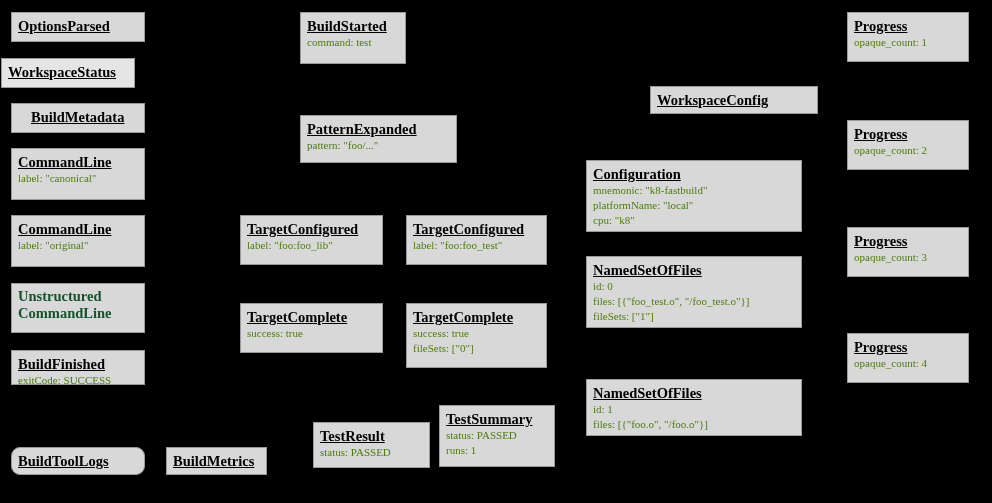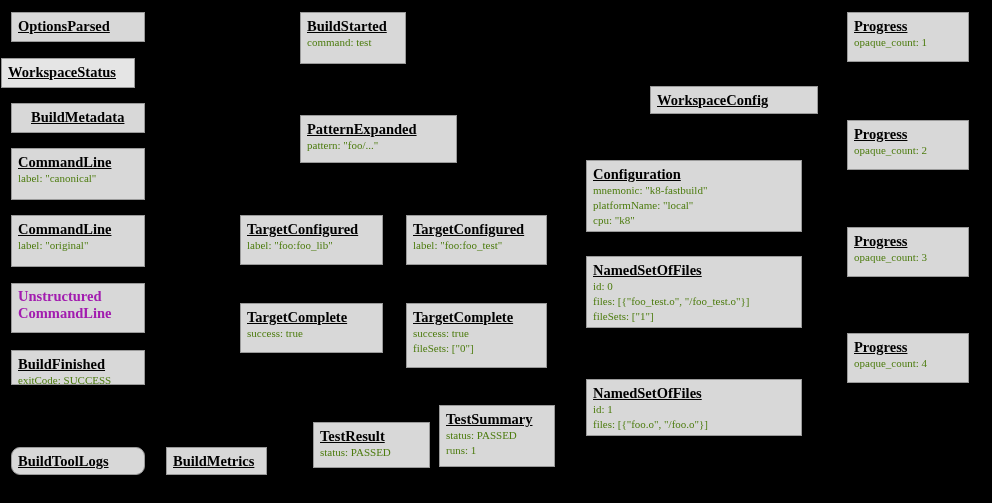--- a/index.html
+++ b/index.html
@@ -31,21 +31,21 @@
     line-height: 17px;
     color: #000000;
     text-decoration: underline;
     white-space: nowrap;
   }
   .node .title-multi {
     display: block;
     font-size: 14.5px;
     font-weight: bold;
     line-height: 17px;
-    color: #a21caf;
+    color: #14532d;
     white-space: nowrap;
   }
   .node .field {
     display: block;
     font-size: 11px;
     line-height: 15px;
     color: #4d7c0f;
     white-space: nowrap;
   }
 </style>

